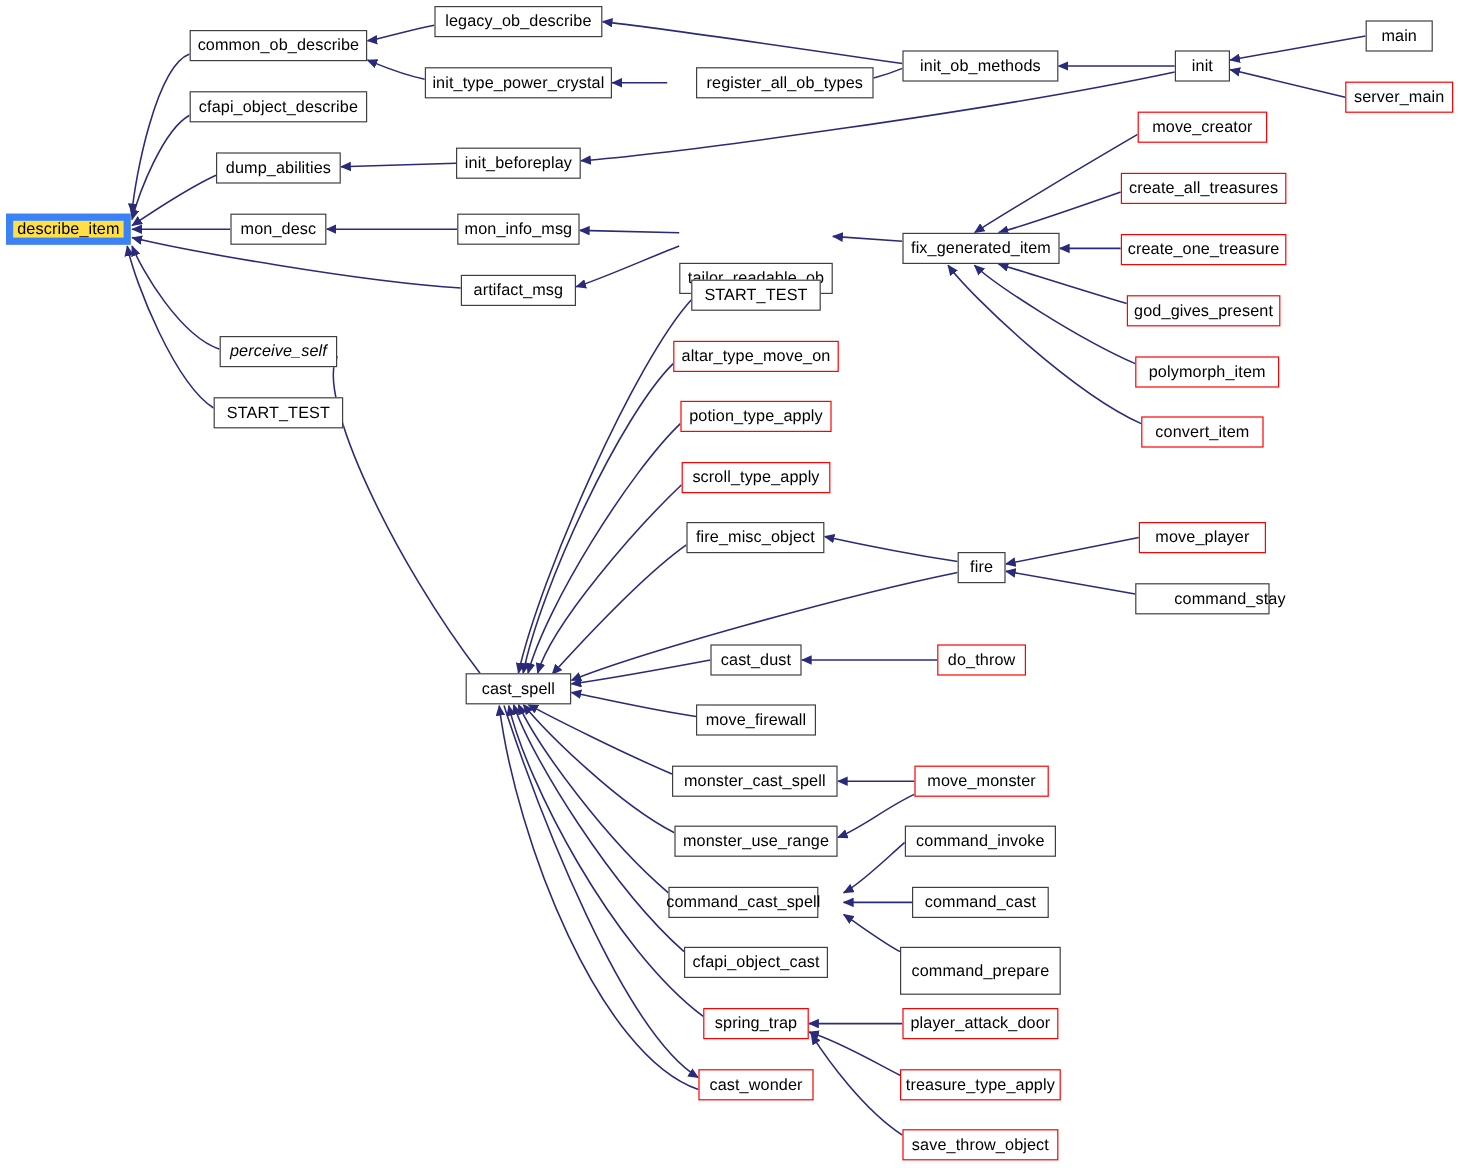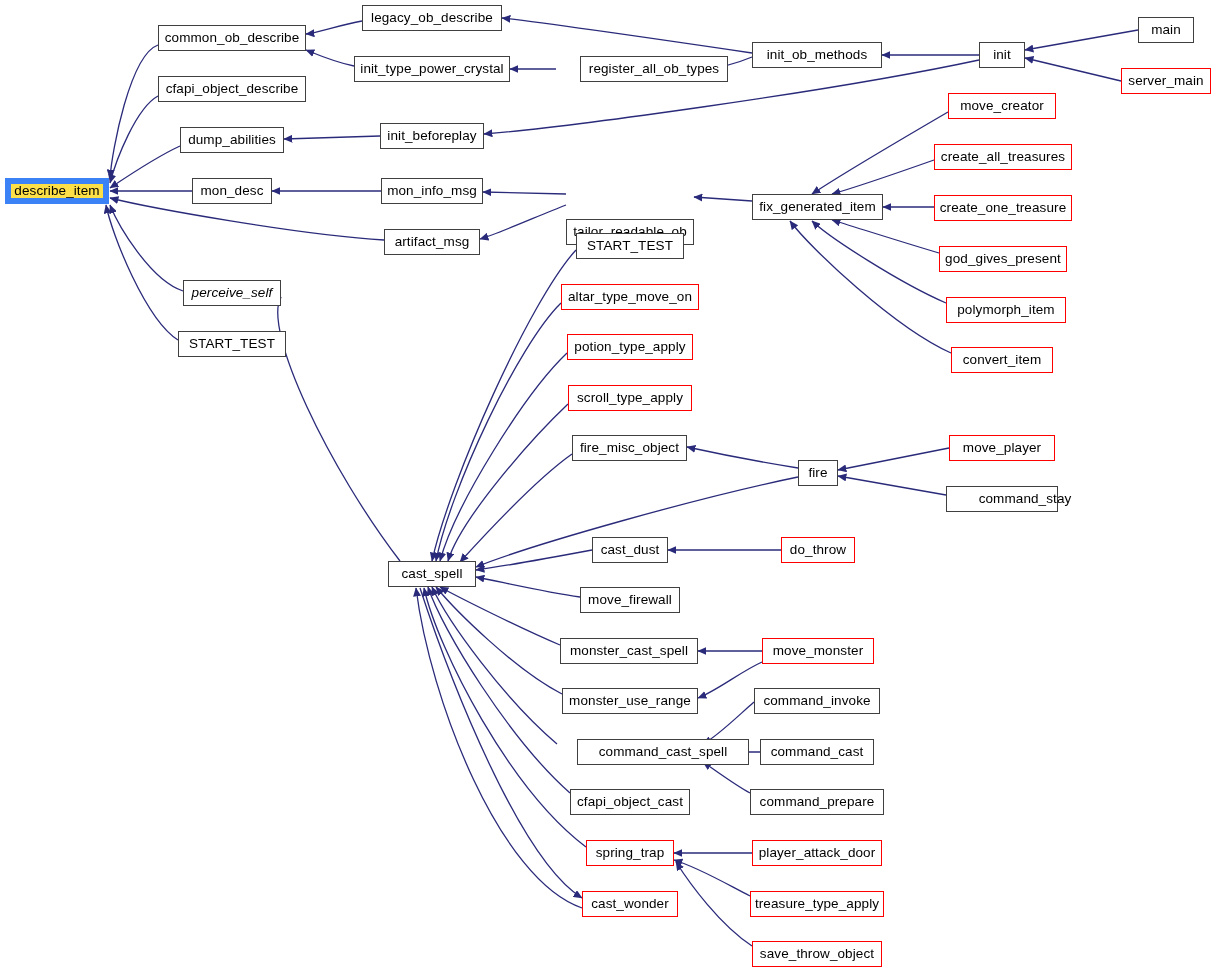--- a/index.html
+++ b/index.html
@@ -217,21 +217,21 @@
       </div>
       <div class="node" style="left: 388px; top: 561px; width: 88px; height: 26px;">
         <span class="lbl">cast_spell</span>
       </div>
       <div class="node" style="left: 560px; top: 638px; width: 138px; height: 26px;">
         <span class="lbl">monster_cast_spell</span>
       </div>
       <div class="node" style="left: 562px; top: 688px; width: 136px; height: 26px;">
         <span class="lbl">monster_use_range</span>
       </div>
-      <div class="node" style="left: 557px; top: 739px; width: 172px; height: 26px; margin-left: 20px;">
+      <div class="node" style="left: 557px; top: 739px; width: 125px; height: 26px;">
         <span class="lbl">command_cast_spell</span>
       </div>
       <div class="node" style="left: 570px; top: 789px; width: 120px; height: 26px;">
         <span class="lbl">cfapi_object_cast</span>
       </div>
       <div class="node red" style="left: 586px; top: 840px; width: 88px; height: 26px;">
         <span class="lbl">spring_trap</span>
       </div>
       <div class="node red" style="left: 582px; top: 891px; width: 96px; height: 26px;">
         <span class="lbl">cast_wonder</span>
@@ -250,21 +250,21 @@
       </div>
       <div class="node red" style="left: 762px; top: 638px; width: 112px; height: 26px;">
         <span class="lbl">move_monster</span>
       </div>
       <div class="node" style="left: 754px; top: 688px; width: 126px; height: 26px;">
         <span class="lbl">command_invoke</span>
       </div>
       <div class="node" style="left: 760px; top: 739px; width: 114px; height: 26px;">
         <span class="lbl">command_cast</span>
       </div>
-      <div class="node" style="left: 750px; top: 789px; width: 134px; height: 26px;">
+      <div class="node" style="left: 750px; top: 789px; width: 134px; height: 40px;">
         <span class="lbl">command_prepare</span>
       </div>
       <div class="node red" style="left: 752px; top: 840px; width: 130px; height: 26px;">
         <span class="lbl">player_attack_door</span>
       </div>
       <div class="node red" style="left: 750px; top: 891px; width: 134px; height: 26px;">
         <span class="lbl">treasure_type_apply</span>
       </div>
       <div class="node red" style="left: 752px; top: 941px; width: 130px; height: 26px;">
         <span class="lbl">save_throw_object</span>

